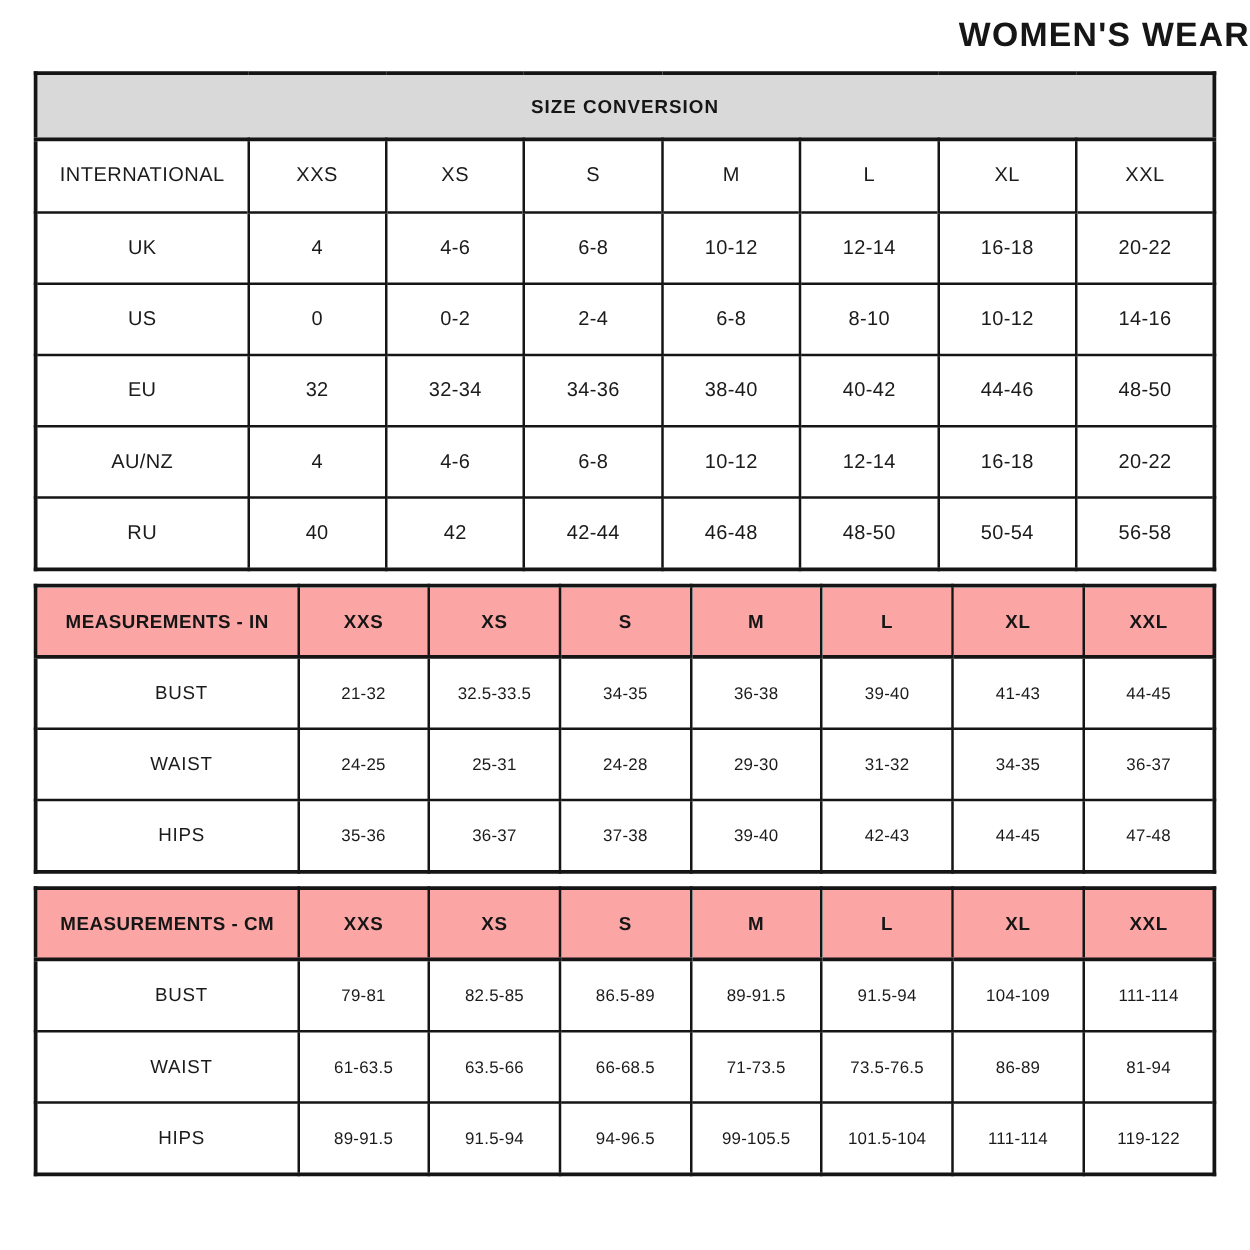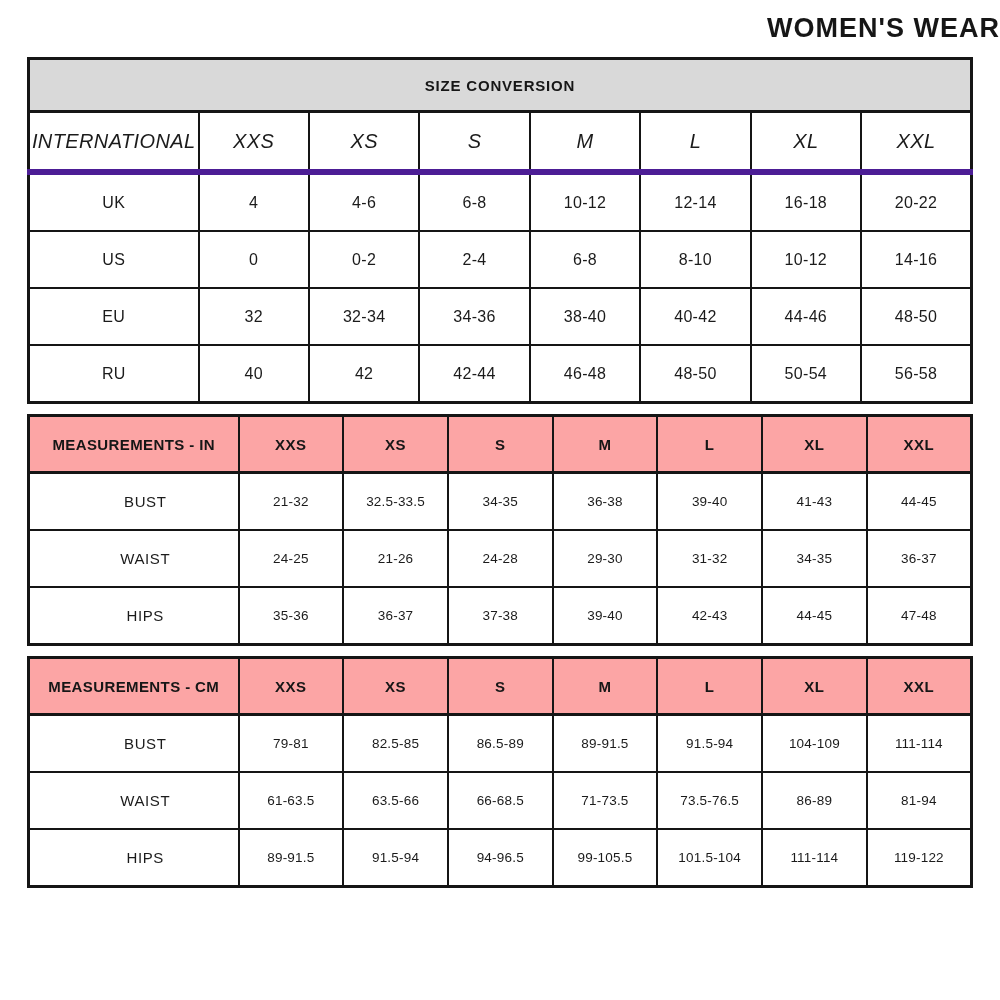--- a/index.html
+++ b/index.html
@@ -21,21 +21,21 @@
   table.t td{
     border:2px solid #151515;text-align:center;vertical-align:middle;
     padding:0;overflow:hidden;white-space:nowrap;
   }
   
   #t-conv col.c0{width:170px;}
   #t-conv .band td{
     background:#d9d9d9;font-weight:700;font-size:15px;letter-spacing:.8px;
     height:50px;border-bottom:3px solid #151515;color:#161616;
   }
-  #t-conv .colhead td{height:56px;font-size:20px;letter-spacing:.4px;border-bottom:6px solid #4c1d95;font-style:italic;}
+  #t-conv .colhead td{height:56px;font-size:16px;letter-spacing:.4px;border-bottom:1px solid #4c1d95;}
   #t-conv .datarow td{height:55px;font-size:16px;letter-spacing:.3px;}
   
   table.m col.c0{width:210px;}
   table.m .head td{
     background:#fca5a5;font-weight:700;height:54px;font-size:15px;
     letter-spacing:.5px;border-bottom:3px solid #151515;color:#161616;
   }
   table.m .head td.lbl{font-size:15px;letter-spacing:.4px;}
   table.m .datarow td{height:55px;font-size:13.5px;letter-spacing:.2px;}
   table.m .datarow td.lbl{font-size:15px;letter-spacing:.6px;padding-left:23px;}
@@ -86,20 +86,30 @@
   </tr>
   <tr class="datarow">
     <td class="lbl">EU</td>
     <td>32</td>
     <td>32-34</td>
     <td>34-36</td>
     <td>38-40</td>
     <td>40-42</td>
     <td>44-46</td>
     <td>48-50</td>
+  </tr>
+  <tr class="datarow">
+    <td class="lbl">AU/NZ</td>
+    <td>4</td>
+    <td>4-6</td>
+    <td>6-8</td>
+    <td>10-12</td>
+    <td>12-14</td>
+    <td>16-18</td>
+    <td>20-22</td>
   </tr>
   <tr class="datarow">
     <td class="lbl">RU</td>
     <td>40</td>
     <td>42</td>
     <td>42-44</td>
     <td>46-48</td>
     <td>48-50</td>
     <td>50-54</td>
     <td>56-58</td>
@@ -129,21 +139,21 @@
     <td>32.5-33.5</td>
     <td>34-35</td>
     <td>36-38</td>
     <td>39-40</td>
     <td>41-43</td>
     <td>44-45</td>
   </tr>
   <tr class="datarow">
     <td class="lbl">WAIST</td>
     <td>24-25</td>
-    <td>21-26</td>
+    <td>25-31</td>
     <td>24-28</td>
     <td>29-30</td>
     <td>31-32</td>
     <td>34-35</td>
     <td>36-37</td>
   </tr>
   <tr class="datarow">
     <td class="lbl">HIPS</td>
     <td>35-36</td>
     <td>36-37</td>

